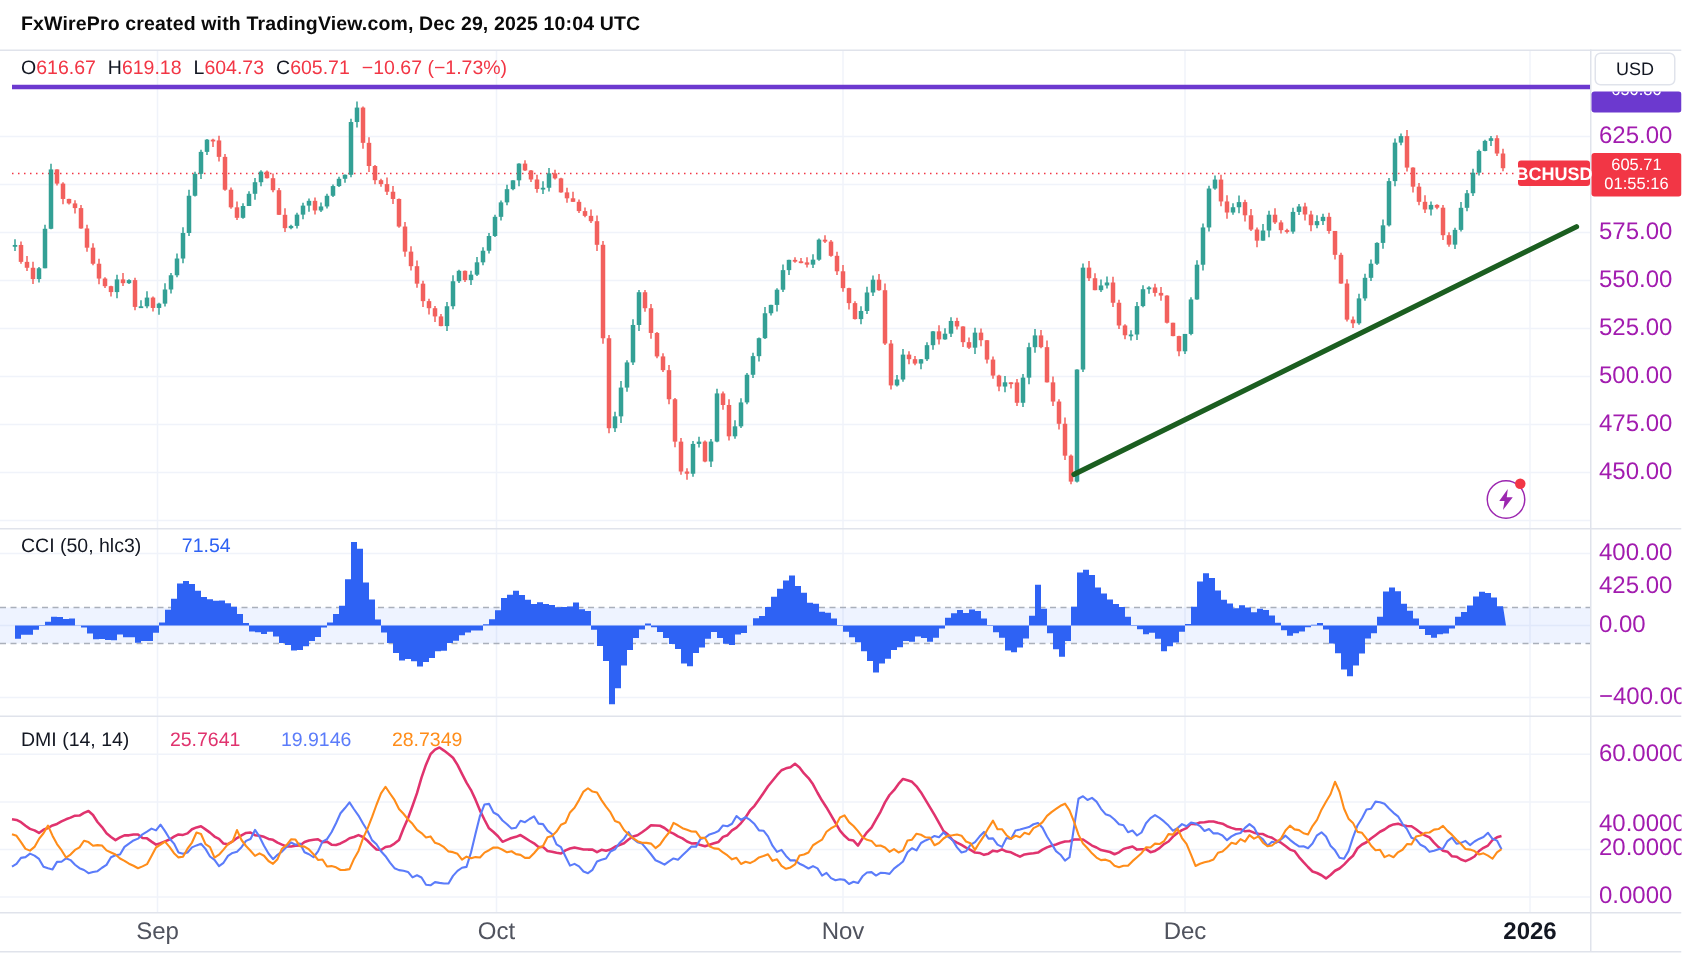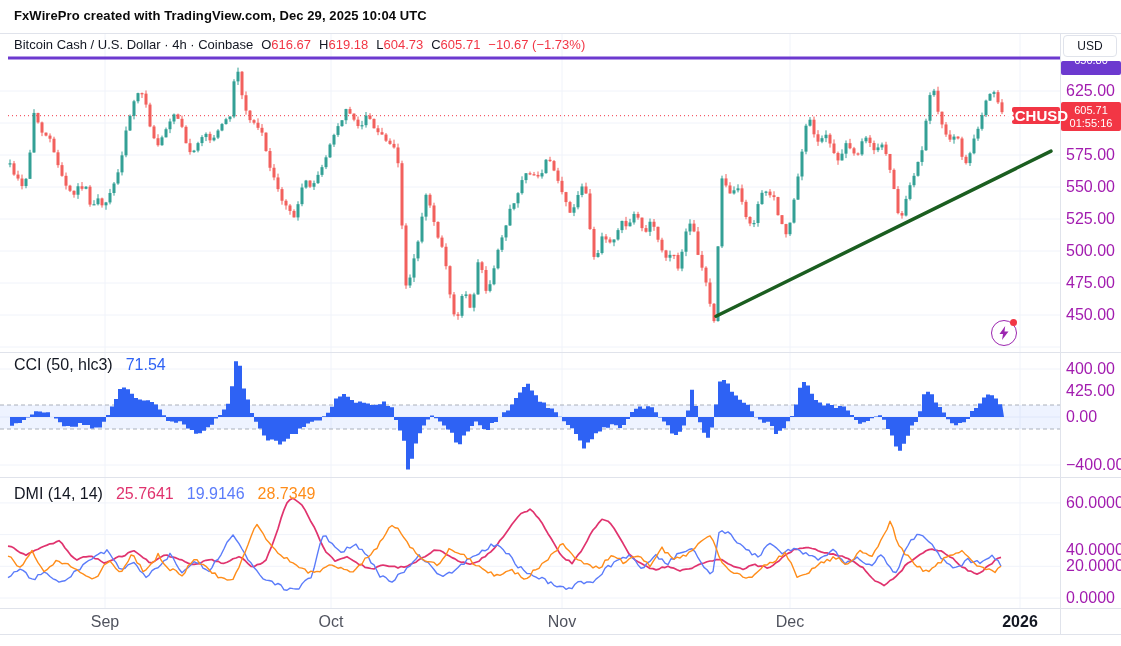--- a/index.html
+++ b/index.html
@@ -8,37 +8,37 @@
     font-family:"Liberation Sans","DejaVu Sans",sans-serif;color:#131722;
     overflow:hidden;
   }
   .abs{position:absolute;}
   #credit-line{left:14px;top:8px;font-size:13px;font-weight:700;color:#0a0a0a;letter-spacing:.1px;}
   #symbol-legend{left:14px;top:37px;font-size:13px;display:flex;gap:8px;align-items:baseline;white-space:nowrap;z-index:5;}
   #symbol-legend .ttl{color:#131722;font-weight:500;}
   #symbol-legend .k{color:#131722;}
   #symbol-legend .v{color:#f23645;}
   .ohlc-pair{display:inline-flex;}
-  #cci-legend,#dmi-legend{left:14px;font-size:16px;display:flex;gap:13px;z-index:5;white-space:nowrap;}
+  #cci-legend,#dmi-legend{left:14px;font-size:13px;display:flex;gap:27px;z-index:5;white-space:nowrap;}
   #cci-legend{top:356px;}
   #dmi-legend{top:485px;}
   .ind-name{color:#131722;}
   #chart-svg{left:0;top:0;z-index:1;}
   .sep{position:absolute;background:#e0e3eb;z-index:4;}
   .axis-label{position:absolute;left:1066px;font-size:16px;color:#a21caf;z-index:5;line-height:14px;}
   .time-label{position:absolute;top:613px;font-size:16px;color:#50535e;transform:translateX(-50%);z-index:5;}
   .time-label.bold{font-weight:700;color:#131722;}
   #currency-tab{left:1063px;top:35px;width:52px;height:20px;border:1px solid #e0e3eb;border-radius:4px;
     font-size:12px;color:#131722;display:flex;align-items:center;justify-content:center;z-index:6;background:#fff;}
   #purple-price-label{left:1061px;top:61px;width:60px;height:14px;background:#6c39cf;overflow:hidden;z-index:6;border-radius:2px;}
   #purple-price-label span{display:block;color:#fff;font-size:11px;text-align:center;transform:translateY(-7px);}
   #current-price-label{left:1061px;top:102px;width:60px;height:29px;background:#f23645;color:#fff;z-index:6;
     display:flex;flex-direction:column;align-items:center;justify-content:center;font-size:11px;line-height:13px;border-radius:2px;}
   #price-flag-symbol{left:1012px;top:107px;width:48px;height:17px;background:#f23645;color:#fff;z-index:6;
-    font-size:15px;font-weight:700;display:flex;align-items:center;justify-content:center;border-radius:2px;}
+    font-size:12px;font-weight:700;display:flex;align-items:center;justify-content:center;border-radius:2px;}
   #lightning-button{left:991px;top:320px;width:24px;height:24px;border:1.8px solid #9c27b0;border-radius:50%;
     z-index:6;display:flex;align-items:center;justify-content:center;background:#fff;}
   #lightning-button svg{display:block;}
   #lightning-dot{position:absolute;right:-1px;top:-2px;width:7px;height:7px;border-radius:50%;background:#f23645;}
 </style>
 </head>
 <body>
 
 <svg id="chart-svg" class="abs" width="1121" height="646">
     <defs>
@@ -585,21 +585,20 @@
     <g clip-path="url(#clipDmi)">
       <polyline points="8,546.2 11,546.6 14,548.1 17,550.5 20,552.6 23,553.6 26,555.3 29,553.2 32,552.0 35,550.3 38,549.3 41,547.6 44,546.2 47,545.1 50,543.8 53,543.7 56,541.9 59,540.7 62,543.3 65,548.0 68,551.4 71,555.5 74,558.0 77,560.1 80,558.3 83,556.9 86,556.9 89,556.4 92,556.3 95,558.7 98,558.9 101,561.1 104,563.1 107,562.1 110,560.9 113,559.7 116,557.8 119,556.3 122,556.6 125,555.6 128,552.8 131,551.6 134,550.8 137,552.9 140,555.1 143,557.7 146,559.2 149,562.4 152,562.8 155,560.9 158,558.7 161,556.9 164,555.3 167,555.0 170,556.8 173,557.1 176,557.9 179,559.3 182,559.9 185,561.8 188,563.1 191,564.3 194,564.4 197,563.8 200,563.6 203,561.3 206,560.3 209,559.9 212,559.5 215,561.5 218,561.1 221,563.1 224,563.3 227,562.3 230,560.8 233,558.8 236,558.0 239,556.7 242,558.0 245,560.5 248,563.6 251,566.3 254,566.7 257,564.7 260,564.2 263,562.4 266,560.0 269,552.3 272,545.5 275,537.3 278,528.8 281,518.4 284,509.8 287,502.8 290,499.7 293,498.3 296,500.4 299,502.7 302,505.2 305,509.9 308,515.9 311,521.8 314,526.7 317,533.1 320,540.4 323,546.5 326,552.2 329,554.7 332,557.5 335,561.2 338,559.9 341,558.7 344,557.9 347,556.7 350,558.6 353,560.5 356,562.2 359,564.6 362,564.6 365,567.3 368,567.8 371,568.5 374,569.0 377,566.9 380,565.7 383,565.0 386,565.6 389,566.3 392,566.4 395,566.4 398,568.1 401,566.5 404,567.1 407,566.4 410,564.5 413,563.3 416,562.2 419,559.7 422,557.7 425,556.8 428,554.8 431,552.7 434,550.2 437,550.3 440,550.5 443,552.0 446,554.4 449,555.7 452,557.6 455,558.9 458,561.0 461,562.3 464,562.2 467,563.4 470,564.2 473,563.2 476,562.2 479,561.3 482,557.9 485,556.8 488,553.6 491,551.7 494,548.7 497,545.0 500,540.3 503,537.2 506,533.0 509,528.7 512,524.2 515,520.5 518,516.8 521,513.5 524,512.2 527,511.5 530,509.2 533,511.6 536,515.6 539,518.7 542,522.9 545,528.5 548,533.7 551,538.3 554,543.4 557,548.6 560,553.8 563,557.2 566,559.9 569,560.4 572,563.7 575,559.0 578,554.9 581,551.7 584,546.4 587,541.2 590,534.9 593,530.0 596,526.8 599,522.6 602,519.3 605,520.2 608,521.2 611,524.2 614,528.3 617,533.3 620,538.3 623,543.3 626,548.6 629,554.0 632,556.3 635,560.0 638,561.7 641,563.3 644,565.1 647,566.6 650,568.4 653,568.6 656,569.9 659,569.1 662,567.1 665,567.6 668,566.2 671,567.7 674,568.2 677,569.7 680,571.1 683,569.6 686,569.2 689,568.9 692,568.4 695,566.4 698,564.9 701,563.8 704,563.0 707,561.8 710,561.0 713,560.8 716,559.7 719,559.6 722,559.7 725,561.7 728,563.7 731,565.0 734,566.7 737,567.3 740,568.0 743,569.5 746,568.2 749,566.0 752,565.1 755,564.3 758,566.4 761,566.1 764,566.1 767,568.1 770,567.3 773,565.4 776,562.7 779,561.0 782,557.7 785,555.3 788,553.4 791,552.1 794,549.1 797,549.5 800,548.3 803,548.1 806,547.6 809,547.7 812,548.5 815,549.1 818,550.8 821,551.9 824,552.8 827,552.8 830,554.2 833,553.9 836,555.1 839,555.8 842,556.0 845,557.6 848,558.5 851,560.5 854,561.8 857,564.0 860,566.4 863,567.4 866,571.4 869,574.8 872,578.0 875,581.0 878,582.0 881,583.5 884,585.6 887,583.3 890,580.5 893,579.0 896,576.4 899,573.2 902,570.5 905,565.5 908,563.0 911,561.5 914,559.0 917,556.8 920,554.5 923,553.0 926,550.8 929,549.6 932,549.1 935,550.2 938,550.6 941,550.8 944,552.8 947,555.1 950,556.9 953,558.3 956,561.7 959,564.7 962,567.1 965,567.8 968,570.9 971,571.1 974,573.0 977,574.1 980,572.8 983,571.0 986,567.3 989,565.2 992,563.7 995,560.0 998,558.2 1001,557.4" fill="none" stroke="#e0336e" stroke-width="1.7" stroke-linejoin="round"></polyline>
       <polyline points="8,577.7 11,575.9 14,571.9 17,571.4 20,569.1 23,570.4 26,572.6 29,577.9 32,578.9 35,579.6 38,574.6 41,574.5 44,572.2 47,573.4 50,576.5 53,578.8 56,580.0 59,582.1 62,581.3 65,580.8 68,578.5 71,576.6 74,571.5 77,570.2 80,569.7 83,564.6 86,562.4 89,560.3 92,559.1 95,556.2 98,554.4 101,552.4 104,553.6 107,549.8 110,554.1 113,559.0 116,562.4 119,568.3 122,569.2 125,568.3 128,564.9 131,563.6 134,562.5 137,565.9 140,571.0 143,573.2 146,577.4 149,575.2 152,570.6 155,568.6 158,567.8 161,564.8 164,560.6 167,559.3 170,553.3 173,557.8 176,563.8 179,569.0 182,572.8 185,569.9 188,567.7 191,564.7 194,561.7 197,563.2 200,562.4 203,568.2 206,569.5 209,571.5 212,567.6 215,561.1 218,559.4 221,554.8 224,548.8 227,542.2 230,538.7 233,534.9 236,539.5 239,543.7 242,549.0 245,553.8 248,560.1 251,562.8 254,567.5 257,570.8 260,575.1 263,578.8 266,580.1 269,580.5 272,581.3 275,584.9 278,583.5 281,585.0 284,589.8 287,590.2 290,588.1 293,588.6 296,589.0 299,589.0 302,583.9 305,580.6 308,578.5 311,577.9 314,568.3 317,555.9 320,543.9 323,536.3 326,535.9 329,541.7 332,543.3 335,547.0 338,549.5 341,552.3 344,551.8 347,547.2 350,548.1 353,546.0 356,544.2 359,549.1 362,549.4 365,553.8 368,556.0 371,562.9 374,564.8 377,571.0 380,577.1 383,575.9 386,577.6 389,581.0 392,582.1 395,579.9 398,574.3 401,573.2 404,572.3 407,567.7 410,566.2 413,562.0 416,559.1 419,554.7 422,559.1 425,561.5 428,562.4 431,565.9 434,569.5 437,573.5 440,574.8 443,576.4 446,574.2 449,572.3 452,573.1 455,570.2 458,567.4 461,564.3 464,564.4 467,559.3 470,558.5 473,556.3 476,555.4 479,554.0 482,550.3 485,550.8 488,549.2 491,544.0 494,546.6 497,544.7 500,546.6 503,549.4 506,553.6 509,553.8 512,557.6 515,563.8 518,567.9 521,566.6 524,570.6 527,573.6 530,573.6 533,575.8 536,577.2 539,579.0 542,577.4 545,578.9 548,583.7 551,581.9 554,585.4 557,586.8 560,586.2 563,586.6 566,589.3 569,587.8 572,588.7 575,584.2 578,581.7 581,581.4 584,583.7 587,581.9 590,582.0 593,582.6 596,579.1 599,576.8 602,574.3 605,568.2 608,565.5 611,566.9 614,562.0 617,560.3 620,559.1 623,557.3 626,558.2 629,555.0 632,557.8 635,560.0 638,564.9 641,568.3 644,567.5 647,563.2 650,561.4 653,557.7 656,554.6 659,559.1 662,558.9 665,563.1 668,564.6 671,558.7 674,559.3 677,553.7 680,553.0 683,552.2 686,551.4 689,549.5 692,548.7 695,551.8 698,557.7 701,562.4 704,567.4 707,569.8 710,573.7 713,571.5 716,551.5 719,532.5 722,530.8 725,533.3 728,531.9 731,534.4 734,539.2 737,542.8 740,543.8 743,546.3 746,549.5 749,550.2 752,554.8 755,553.7 758,557.0 761,555.0 764,548.8 767,545.4 770,543.4 773,545.3 776,547.6 779,550.4 782,553.8 785,552.1 788,549.4 791,550.8 794,548.4 797,549.0 800,550.7 803,554.0 806,552.7 809,555.6 812,555.6 815,557.0 818,560.1 821,557.6 824,556.0 827,555.3 830,551.9 833,549.4 836,551.7 839,557.4 842,559.6 845,563.8 848,561.2 851,561.8 854,559.6 857,557.1 860,559.9 863,562.2 866,564.3 869,564.2 872,565.5 875,562.3 878,556.9 881,554.9 884,557.7 887,563.8 890,566.9 893,571.8 896,572.5 899,567.4 902,558.3 905,550.3 908,545.5 911,539.7 914,539.2 917,534.4 920,534.8 923,535.9 926,539.0 929,541.9 932,544.2 935,549.2 938,552.8 941,558.5 944,559.6 947,563.2 950,564.7 953,567.9 956,567.1 959,566.1 962,565.7 965,560.7 968,558.4 971,562.5 974,561.9 977,560.6 980,563.4 983,561.0 986,559.3 989,558.0 992,555.2 995,559.2 998,560.4 1001,566.2" fill="none" stroke="#5b7cfa" stroke-width="1.4" stroke-linejoin="round"></polyline>
       <polyline points="8,556.1 11,557.2 14,561.4 17,565.9 20,567.1 23,564.6 26,559.3 29,555.5 32,550.4 35,557.1 38,562.7 41,566.8 44,571.7 47,569.7 50,566.6 53,564.9 56,560.5 59,561.4 62,563.8 65,563.4 68,563.7 71,566.9 74,568.3 77,569.7 80,572.3 83,573.9 86,575.8 89,577.2 92,578.8 95,577.6 98,576.1 101,570.6 104,565.0 107,563.1 110,561.1 113,564.6 116,568.8 119,571.6 122,571.2 125,565.8 128,561.7 131,555.0 134,556.0 137,562.8 140,564.7 143,571.7 146,569.8 149,566.4 152,562.7 155,561.1 158,553.4 161,560.0 164,564.0 167,567.2 170,570.6 173,568.9 176,570.5 179,574.0 182,575.9 185,572.8 188,565.8 191,563.4 194,559.6 197,559.7 200,564.1 203,564.4 206,566.3 209,569.5 212,573.3 215,573.0 218,577.7 221,577.4 224,578.2 227,580.0 230,579.9 233,579.4 236,572.6 239,567.3 242,558.9 245,552.4 248,544.8 251,536.5 254,528.9 257,524.5 260,529.0 263,533.3 266,539.3 269,542.5 272,546.3 275,549.2 278,553.3 281,555.4 284,558.3 287,557.6 290,561.9 293,562.9 296,564.8 299,567.6 302,568.1 305,569.2 308,573.1 311,571.1 314,572.2 317,571.4 320,571.7 323,568.4 326,566.8 329,565.0 332,565.1 335,566.5 338,568.2 341,567.5 344,569.4 347,569.9 350,571.9 353,571.9 356,568.8 359,565.3 362,564.0 365,558.2 368,557.3 371,554.4 374,549.8 377,548.5 380,541.6 383,538.5 386,533.4 389,527.7 392,525.5 395,527.7 398,528.3 401,533.4 404,537.8 407,541.6 410,547.3 413,548.5 416,553.3 419,556.3 422,558.8 425,560.8 428,561.8 431,561.9 434,562.4 437,565.4 440,563.1 443,558.7 446,555.0 449,548.6 452,550.2 455,552.1 458,553.2 461,554.3 464,554.4 467,558.6 470,558.6 473,564.2 476,565.6 479,565.9 482,568.3 485,570.3 488,572.9 491,571.9 494,576.0 497,574.5 500,575.4 503,573.9 506,571.6 509,570.7 512,569.5 515,573.9 518,572.9 521,577.2 524,579.2 527,578.3 530,576.3 533,570.3 536,569.7 539,568.3 542,563.5 545,561.6 548,559.8 551,554.5 554,552.2 557,550.6 560,545.0 563,543.6 566,548.1 569,550.7 572,554.1 575,558.1 578,559.9 581,560.6 584,563.9 587,563.7 590,565.0 593,567.9 596,566.1 599,568.3 602,566.9 605,560.3 608,559.8 611,555.8 614,556.5 617,558.2 620,558.4 623,563.5 626,562.0 629,559.0 632,557.1 635,556.8 638,556.3 641,557.1 644,561.0 647,562.1 650,566.6 653,561.7 656,557.2 659,551.9 662,547.1 665,552.8 668,552.8 671,556.8 674,559.2 677,557.1 680,558.1 683,555.2 686,556.2 689,552.1 692,550.6 695,548.1 698,543.9 701,541.4 704,539.3 707,537.2 710,535.8 713,540.3 716,547.7 719,556.4 722,562.4 725,565.5 728,568.9 731,571.7 734,573.4 737,573.1 740,574.2 743,577.2 746,578.1 749,577.2 752,577.2 755,574.1 758,571.5 761,568.8 764,564.9 767,565.0 770,562.4 773,562.7 776,560.8 779,556.1 782,556.4 785,552.3 788,558.7 791,562.6 794,569.7 797,577.3 800,575.8 803,574.9 806,574.1 809,573.0 812,568.5 815,567.7 818,565.0 821,561.9 824,562.7 827,559.4 830,561.1 833,556.8 836,559.1 839,557.6 842,561.8 845,564.2 848,563.7 851,561.3 854,559.0 857,553.7 860,550.4 863,552.9 866,553.4 869,555.5 872,556.3 875,550.7 878,546.6 881,539.8 884,534.5 887,529.5 890,521.2 893,527.8 896,539.0 899,545.8 902,548.6 905,554.6 908,555.2 911,559.1 914,563.7 917,566.8 920,566.5 923,571.4 926,570.1 929,571.5 932,568.2 935,566.5 938,562.7 941,562.9 944,557.7 947,557.0 950,555.2 953,555.0 956,553.1 959,552.7 962,550.6 965,553.9 968,556.6 971,559.8 974,562.7 977,566.0 980,566.4 983,567.4 986,569.6 989,568.9 992,570.4 995,572.5 998,568.2 1001,566.1" fill="none" stroke="#ff8d1a" stroke-width="1.4" stroke-linejoin="round"></polyline>
     </g>
   </svg>
 
 <div id="credit-line" class="abs">FxWirePro created with TradingView.com, Dec 29, 2025 10:04 UTC</div>
 
 <div id="symbol-legend" class="abs">
-  <span class="ttl">Bitcoin Cash / U.S. Dollar · 4h · Coinbase</span>
   <span class="ohlc-pair">
       <span class="k">O</span>
       <span class="v">616.67</span>
     </span>
   <span class="ohlc-pair">
       <span class="k">H</span>
       <span class="v">619.18</span>
     </span>
   <span class="ohlc-pair">
       <span class="k">L</span>

